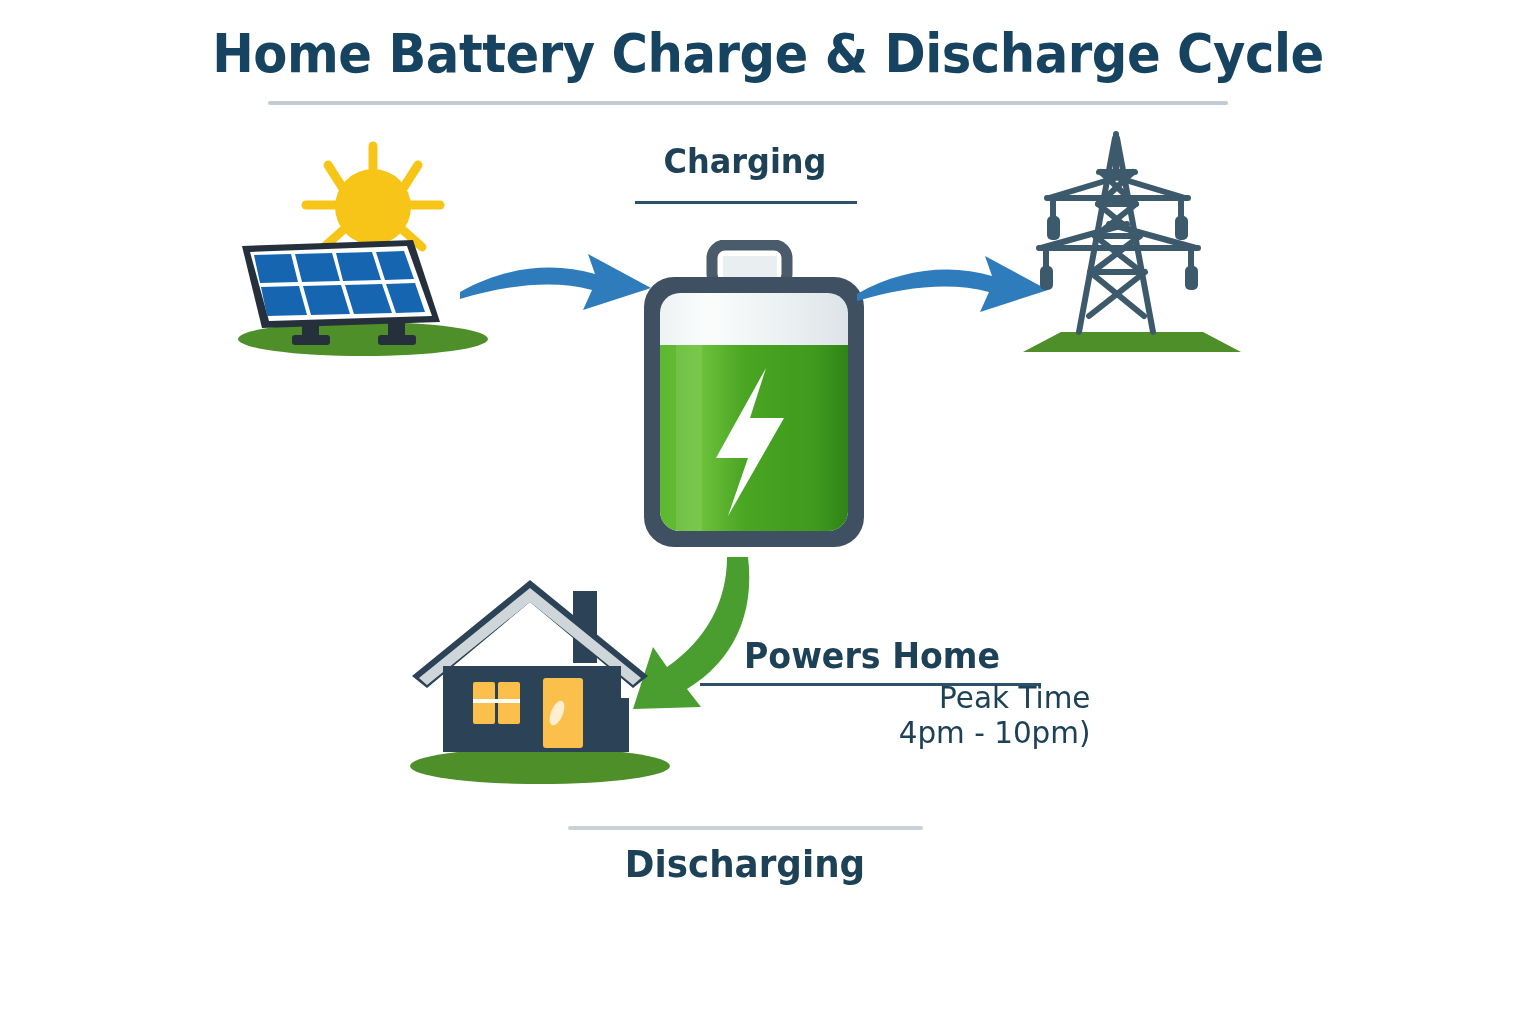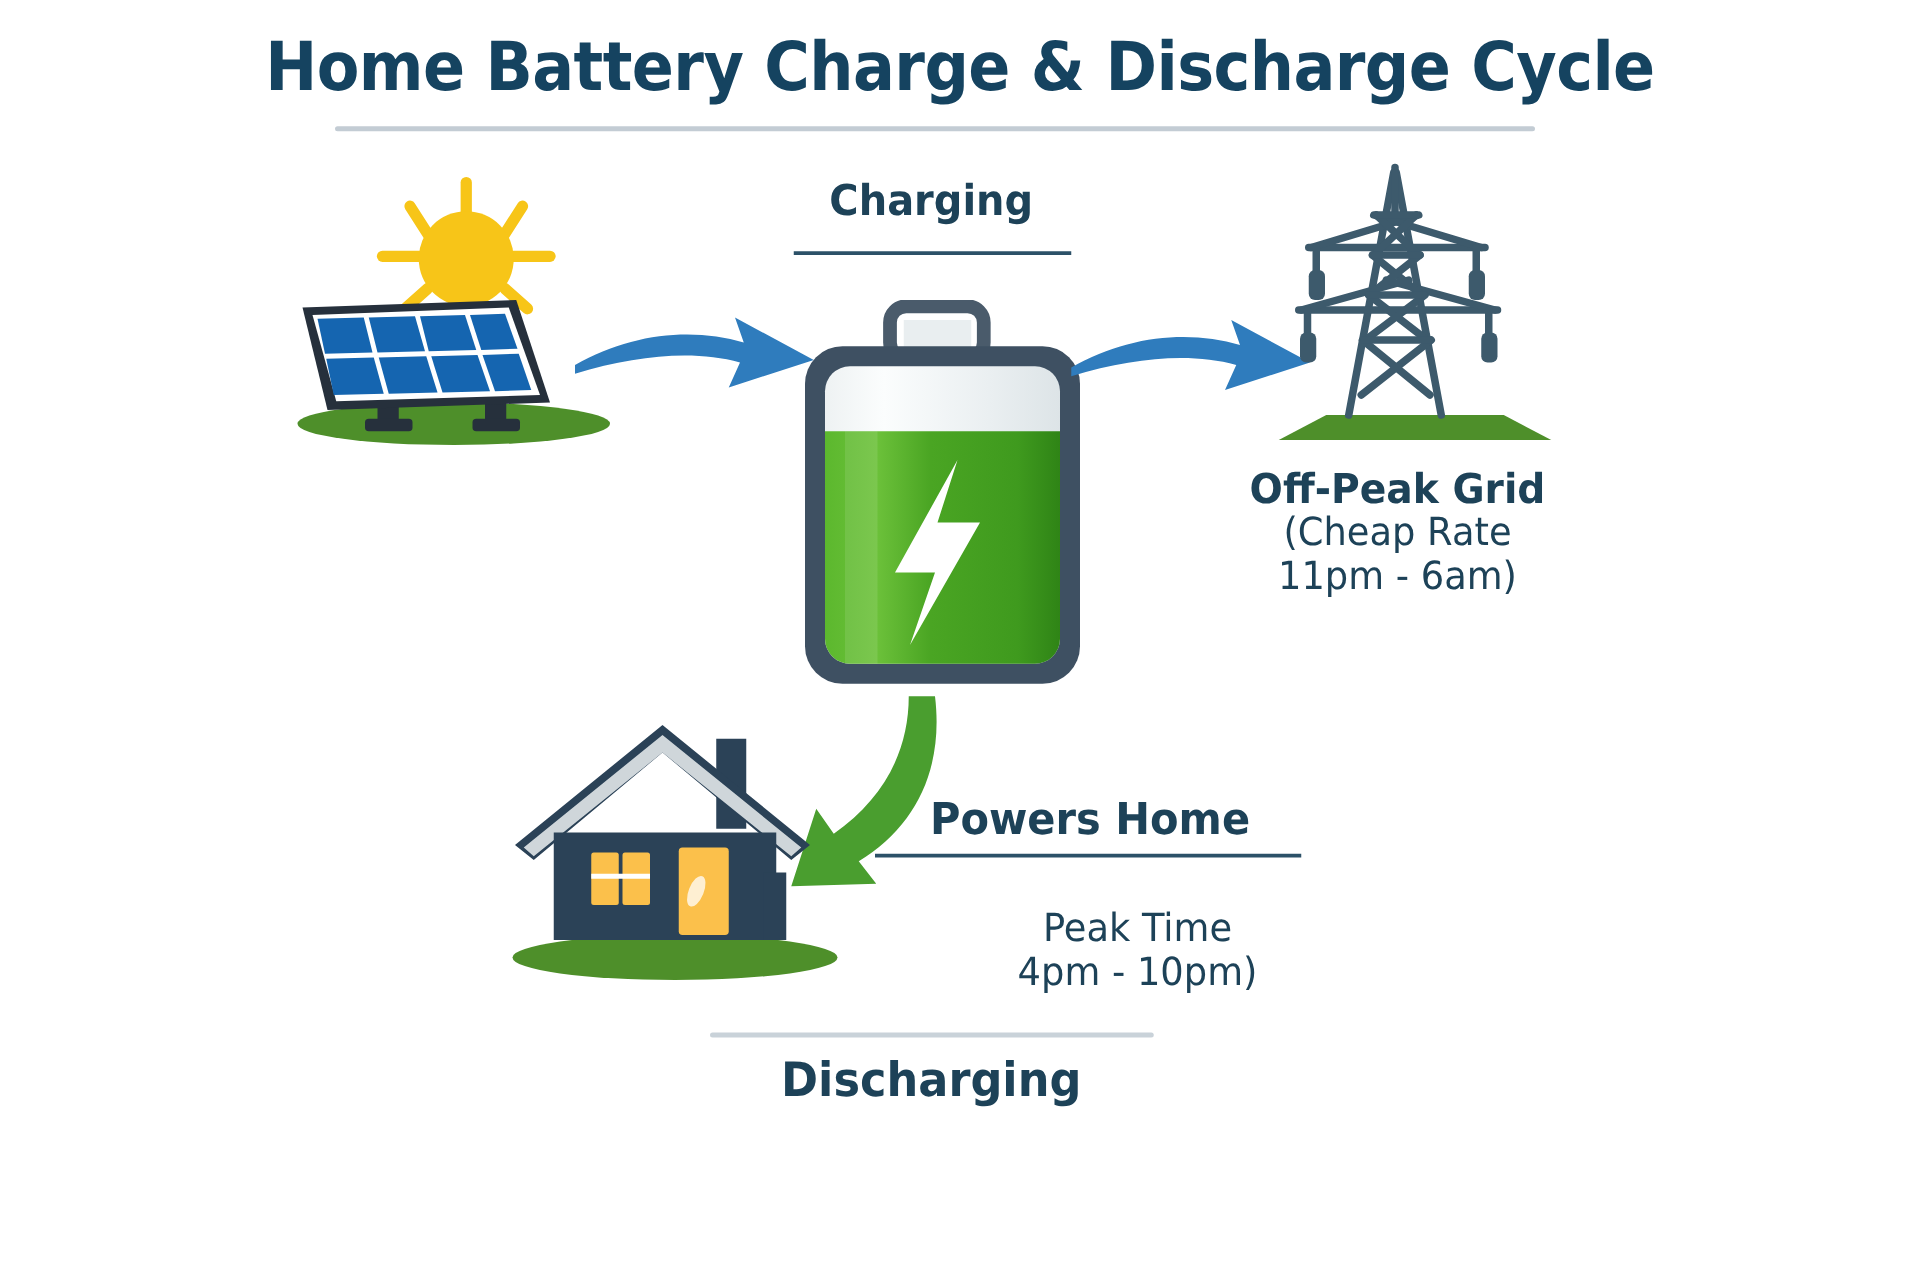--- a/index.html
+++ b/index.html
@@ -136,22 +136,23 @@
   .powers-home-rule {
     position: absolute;
     left: 700px;
     top: 683px;
     width: 341px;
     height: 3px;
     background: #2c5168;
   }
   #peak-caption {
     left: 720px;
-    top: 726px;
+    top: 680px;
     width: 380px;
+    text-align: right;
   }
 
   
   .icon-abs { position: absolute; }
   #solar-icon   { left: 228px; top: 132px; width: 270px; height: 225px; }
   #battery-icon { left: 620px; top: 240px; width: 270px; height: 320px; }
   #grid-icon    { left: 1013px; top: 120px; width: 235px; height: 240px; }
   #house-icon   { left: 405px; top: 558px; width: 270px; height: 232px; }
 
   #arrow-left   { left: 455px; top: 248px; width: 205px; height: 82px; }
@@ -293,25 +294,20 @@
       </g>
       <g fill="#3d5a6c">
         <rect x="34" y="96" width="13" height="24" rx="5"></rect>
         <rect x="162" y="96" width="13" height="24" rx="5"></rect>
         <rect x="27" y="146" width="13" height="24" rx="5"></rect>
         <rect x="172" y="146" width="13" height="24" rx="5"></rect>
       </g>
     </svg>
   </div>
 
-  <div class="caption" id="grid-caption">
-    <span class="head">Off-Peak Grid</span>
-    <span class="sub">(Cheap Rate</span>
-    <span class="sub">11pm - 6am)</span>
-  </div>
 
   <div class="icon-abs" id="arrow-down">
     <svg viewBox="0 0 190 190" width="190" height="190" xmlns="http://www.w3.org/2000/svg">
       <path d="M133,22 C140,80 118,126 72,154 L86,172 L18,174 L38,112 L52,132
                C92,104 112,66 112,22 Z" fill="#4a9e2f"></path>
     </svg>
   </div>
 
   <div class="icon-abs" id="house-icon">
     <svg viewBox="0 0 270 232" width="270" height="232" xmlns="http://www.w3.org/2000/svg">

